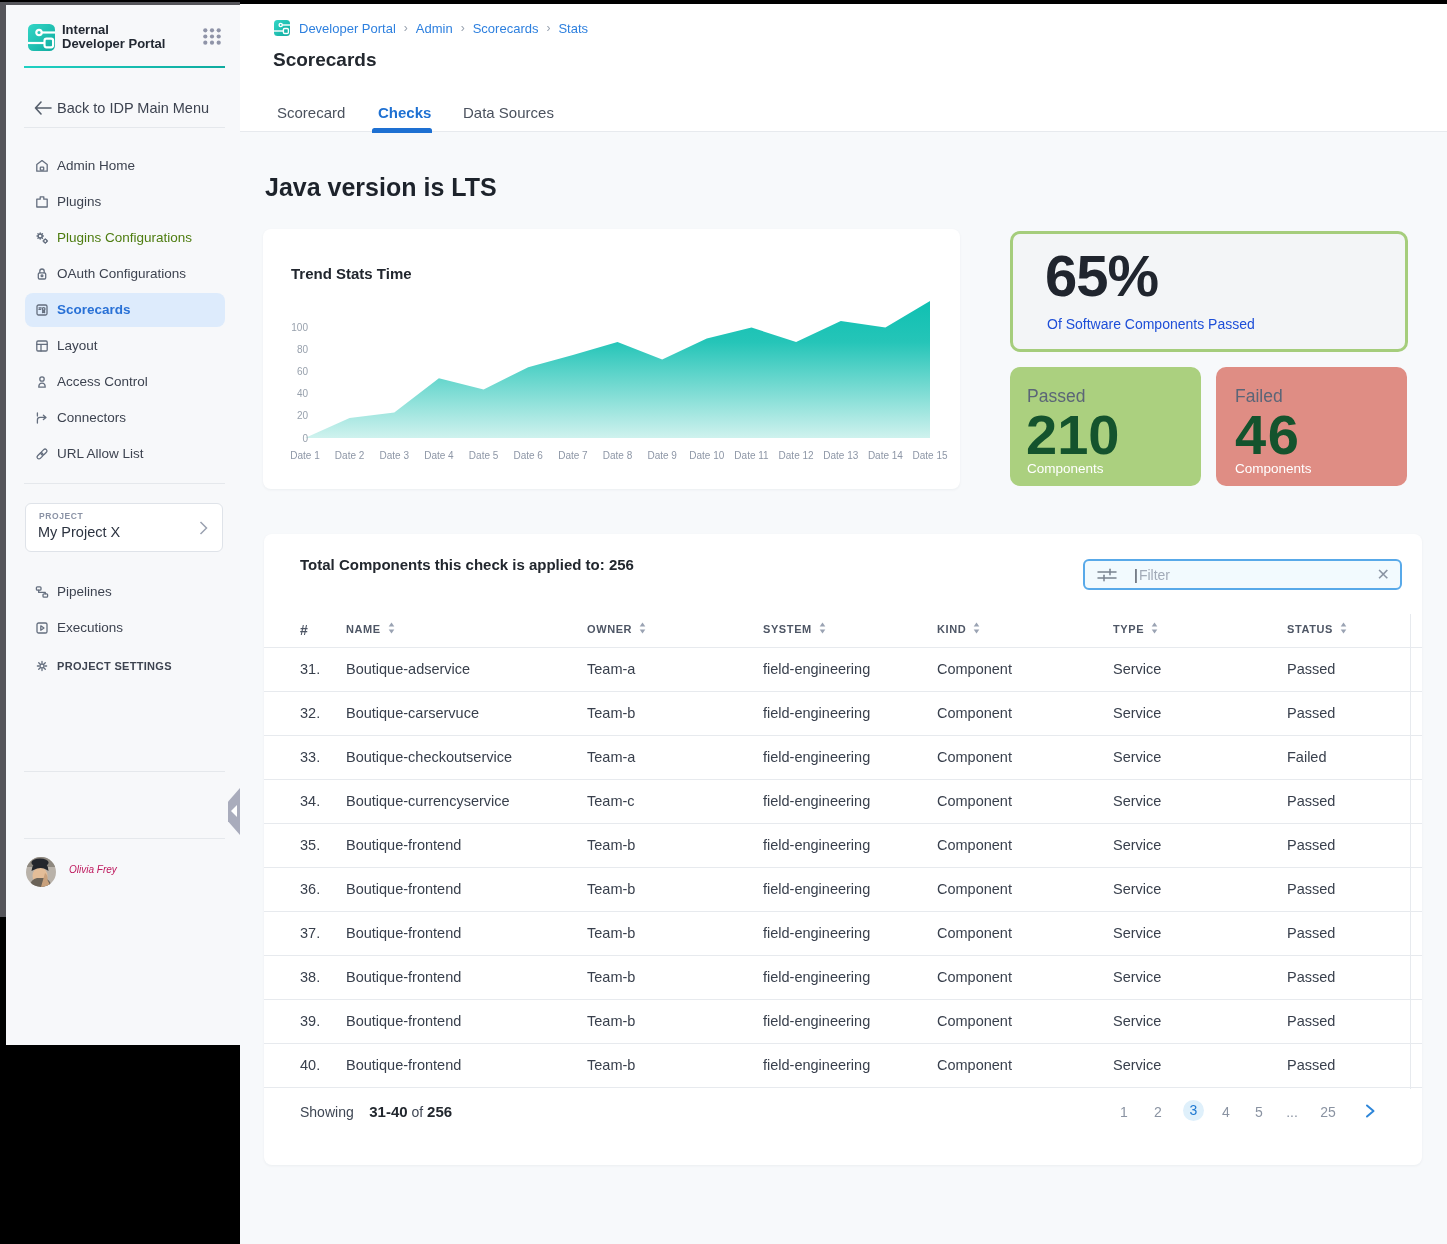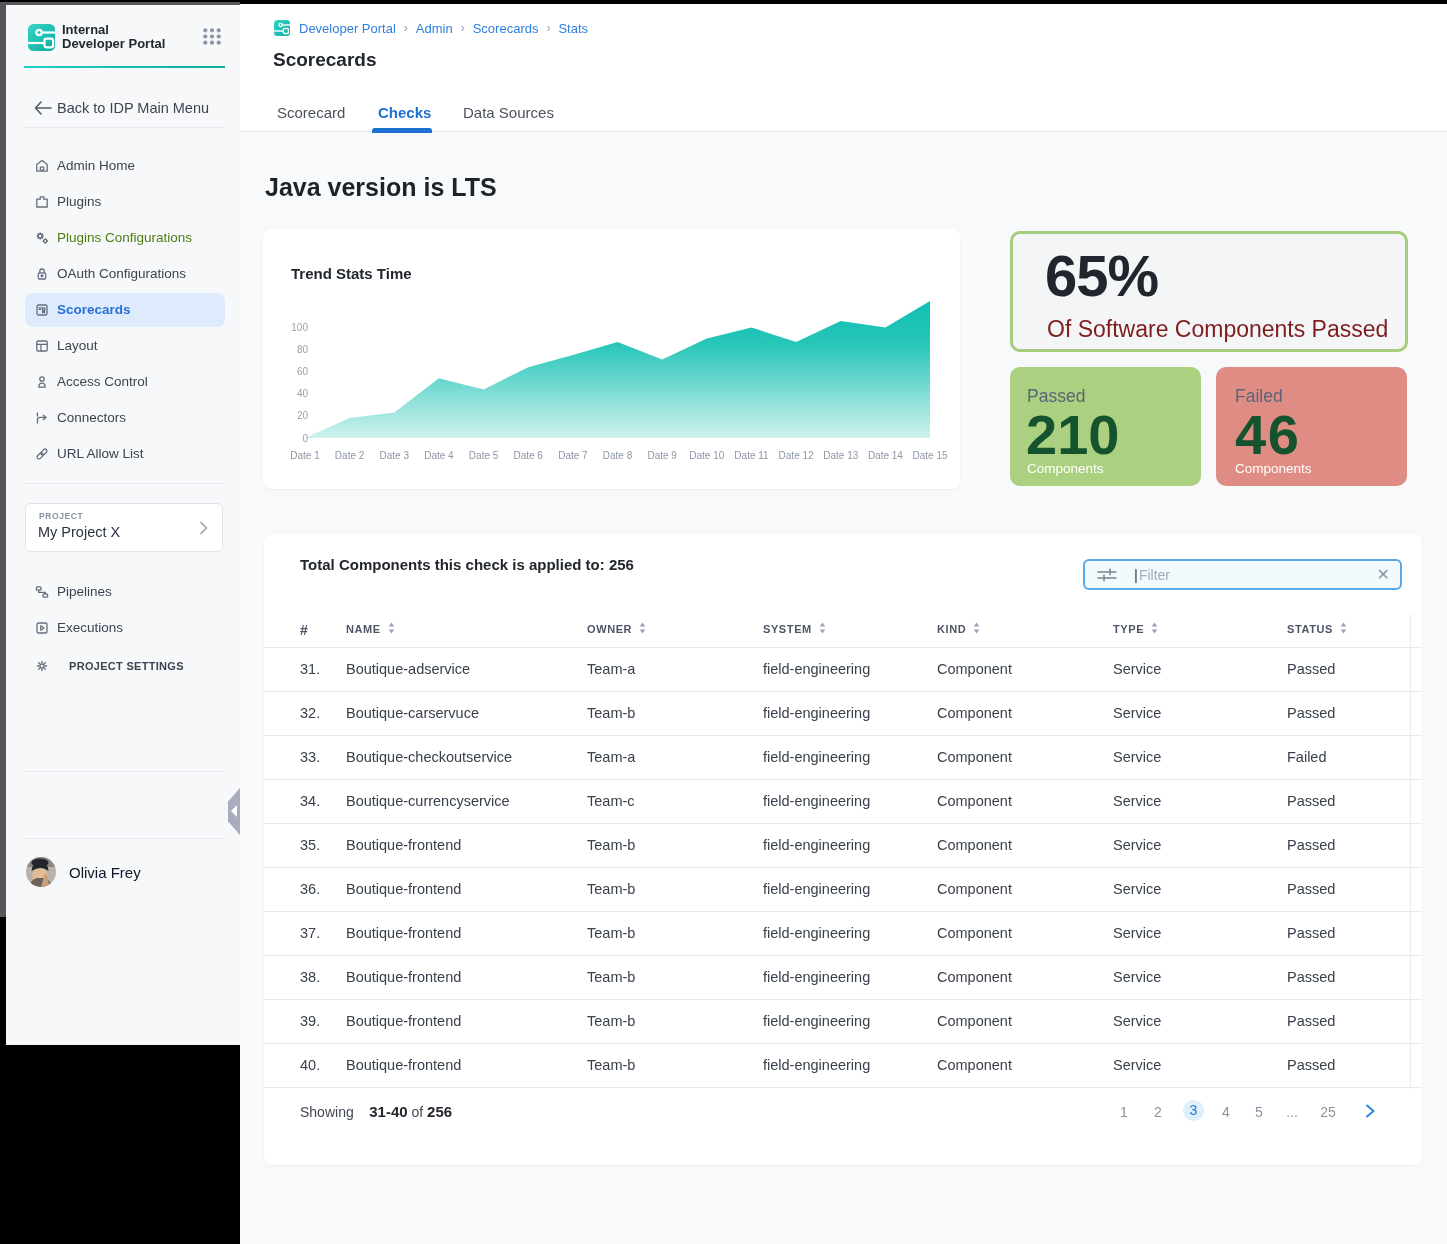--- a/index.html
+++ b/index.html
@@ -21,21 +21,21 @@
 
   .card { position:absolute; background:#fff; border-radius:8px; box-shadow:0 1px 3px rgba(20,30,50,.05); }
 
   
   #chartcard { left:23px; top:225px; width:697px; height:260px; }
   #charttitle { position:absolute; left:28px; top:36px; font-size:15px; font-weight:600; color:#21262e; }
 
   
   #pctcard { position:absolute; left:770px; top:227px; width:398px; height:121px; background:#f3f5f7; border:3px solid #a5cd7c; border-radius:10px; }
   #pct { position:absolute; left:32px; top:12px; font-size:58px; line-height:1.05; font-weight:bold; color:#20252e; letter-spacing:-1px;}
-  #pctsub { position:absolute; left:34px; top:82px; font-size:23px; color:#7f1d1d; }
+  #pctsub { position:absolute; left:34px; top:82px; font-size:14px; color:#1d4ed8; }
   .statcard { position:absolute; top:363px; width:191px; height:119px; border-radius:10px; }
   #passcard { left:770px; background:#abd07f; }
   #failcard { left:976px; background:#df8d84; }
   .statlabel { position:absolute; left:17px; top:19px; font-size:17.5px; color:#5b6577; }
   .statnum { position:absolute; left:16px; top:40px; font-size:56px; line-height:1; font-weight:bold; color:#14532d; }
   .statsub { position:absolute; left:17px; top:94px; font-size:13.5px; color:#fff; }
 
   
   #tablecard { left:24px; top:530px; width:1158px; height:631px; }
   #tabletitle { position:absolute; left:36px; top:22px; font-size:15px; font-weight:bold; color:#22272e; }
@@ -471,21 +471,21 @@
         </svg>
         <div class="t" style="">Executions</div>
       </div>
       <div class="mitem" style="top:644px;">
         <svg width="16" height="16" viewBox="0 0 16 16">
           <g fill="none" stroke="#646e7e" stroke-width="1.3" stroke-linecap="round" stroke-linejoin="round">
             <circle cx="8" cy="8" r="2"></circle>
             <path d="M8 3.4 V4.9 M8 11.1 V12.6 M3.4 8 H4.9 M11.1 8 H12.6 M4.7 4.7 L5.8 5.8 M10.2 10.2 L11.3 11.3 M11.3 4.7 L10.2 5.8 M5.8 10.2 L4.7 11.3"></path>
           </g>
         </svg>
-        <div class="t" style="font-size:11px;font-weight:bold;letter-spacing:.3px;top:11px;margin-left:12px;">PROJECT SETTINGS</div>
+        <div class="t" style="font-size:11px;font-weight:bold;letter-spacing:.3px;top:11px;">PROJECT SETTINGS</div>
       </div>
     </div>
 
   <div class="sbdiv" style="top:766px;"></div>
   <div class="sbdiv" style="top:833px;"></div>
 
   <svg width="30" height="30" viewBox="0 0 30 30" style="position:absolute;left:20px;top:852px;">
       <defs>
         <clipPath id="avc">
           <circle cx="15" cy="15" r="15"></circle>
@@ -494,17 +494,17 @@
       <g clip-path="url(#avc)">
         <rect width="30" height="30" fill="#b9b2a9"></rect>
         <rect x="0" y="0" width="30" height="10" fill="#8e887f"></rect>
         <ellipse cx="14" cy="19" rx="7.5" ry="9" fill="#e3bd98"></ellipse>
         <path d="M5.5 14 Q6 5.5 14 5 Q22.5 5.5 22.5 14 L21 13 Q15 9 7.5 13 Z" fill="#23262c"></path>
         <ellipse cx="14" cy="5.8" rx="8.6" ry="4.2" fill="#23262c"></ellipse>
         <path d="M3 30 Q5 22 11 21 L18 21 Q24 22 26 30 Z" fill="#6b6358"></path>
         <path d="M19 16 Q22 18 21.5 23 L25 30 L15 30 Z" fill="#c9a17c"></path>
       </g>
     </svg>
-  <div style="position:absolute;left:63px;top:859px;font-size:15px;color:#0f172a;">Olivia Frey</div>
+  <div style="position:absolute;left:63px;top:859px;font-size:10px;color:#be185d;font-style:italic;">Olivia Frey</div>
 
   <div style="position:absolute;left:222px;top:783px;width:12px;height:47px;background:#a9acbc;clip-path:polygon(100% 0,0 29%,0 71%,100% 100%);"></div>
   <div style="position:absolute;left:225px;top:800px;width:0;height:0;border-top:6px solid transparent;border-bottom:6px solid transparent;border-right:6px solid #fff;"></div>
 </div>
 
 </body></html>

